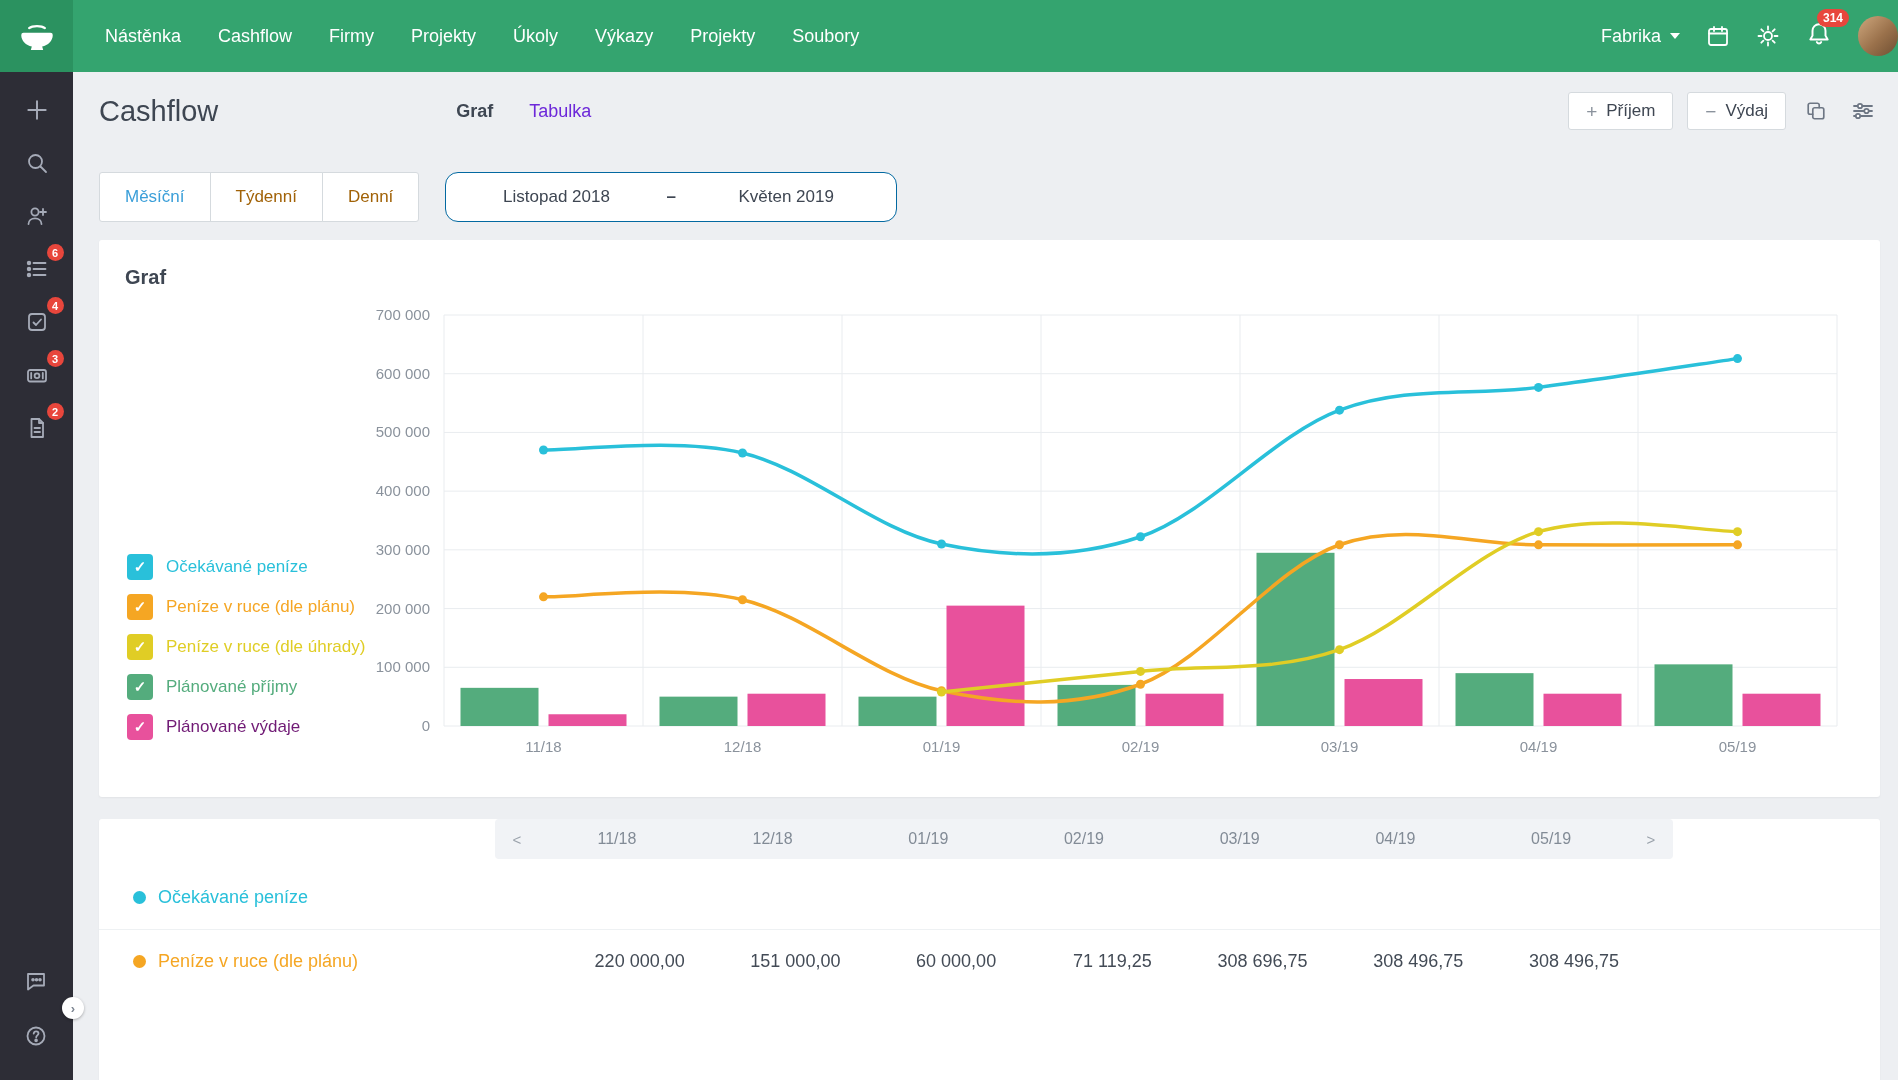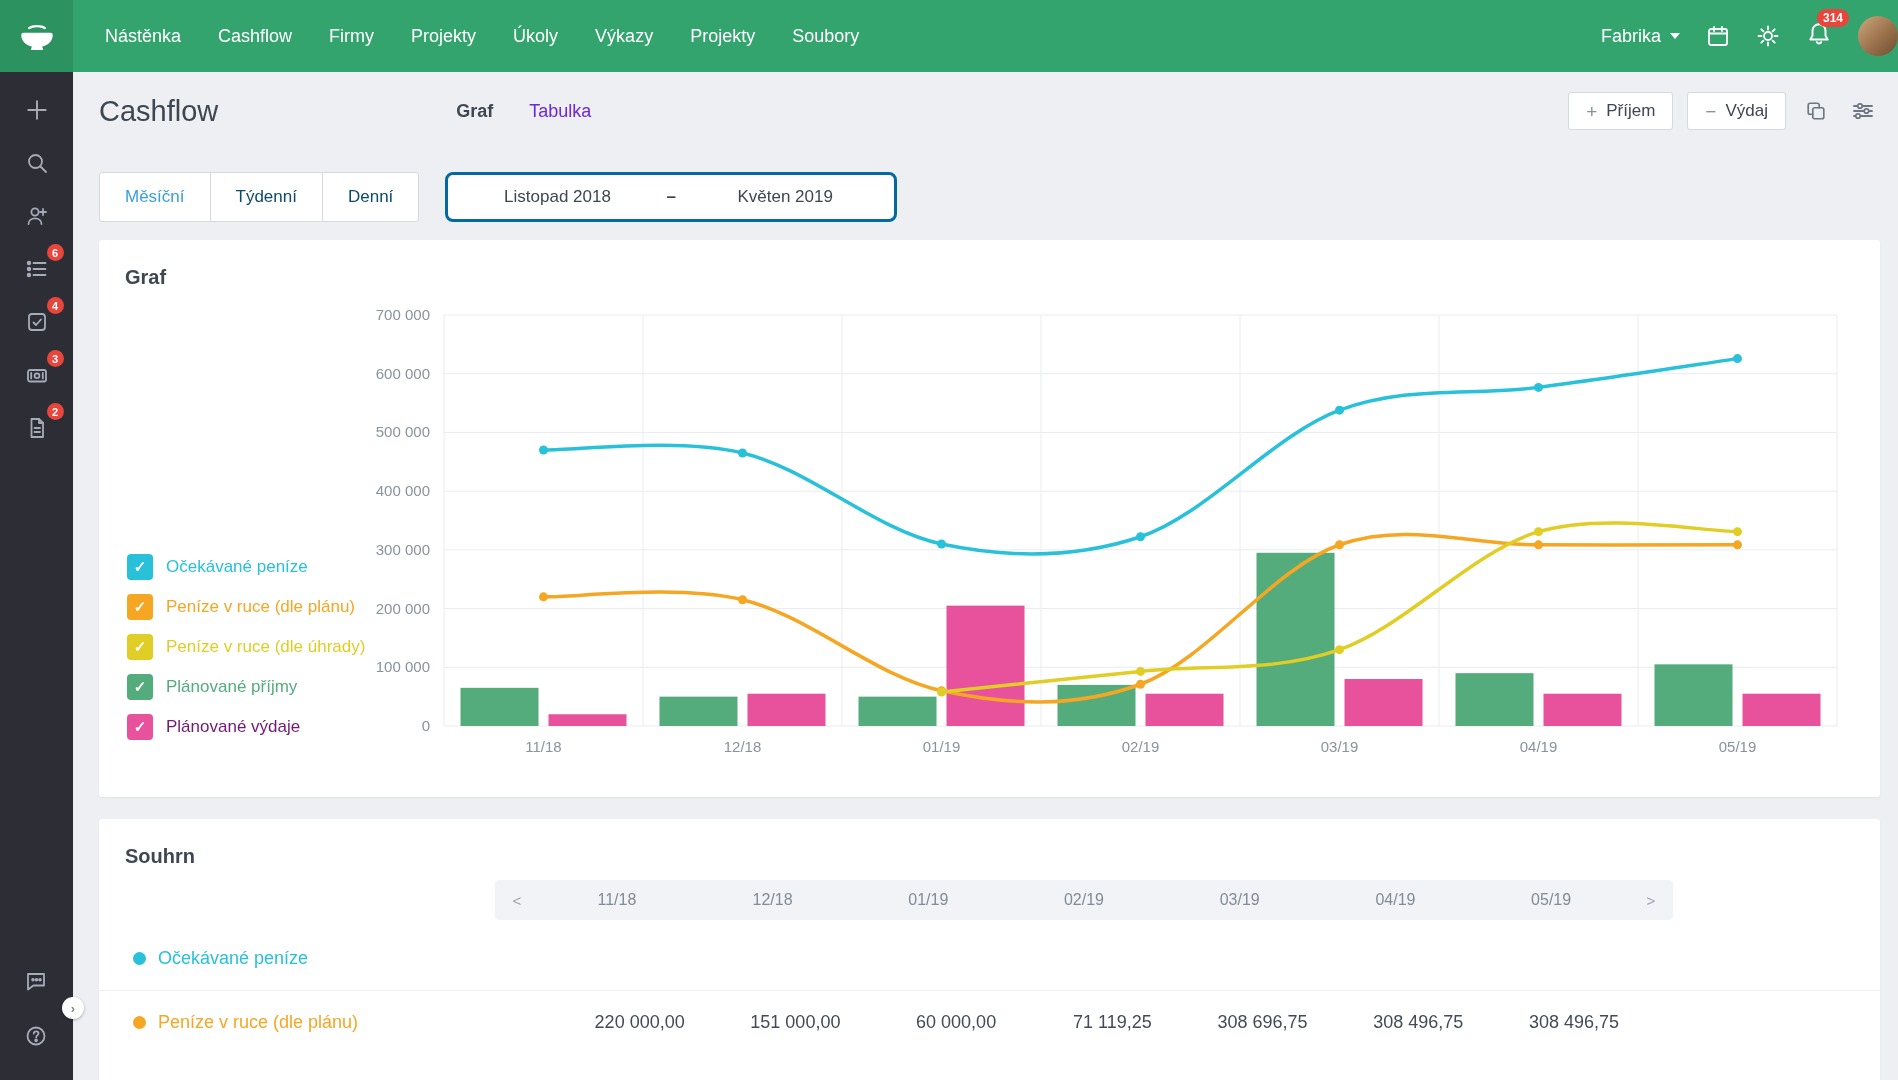--- a/index.html
+++ b/index.html
@@ -38,25 +38,25 @@
   .tabs{display:flex;gap:36px;margin-left:238px}
   .tab{font-size:18px;color:#6d28d9;cursor:pointer}
   .tab.active{color:#3e4652;font-weight:bold;cursor:default}
   .header-actions{margin-left:auto;display:flex;align-items:center;gap:14px}
   .btn{height:38px;background:#fff;border:1px solid #d5dade;border-radius:3px;font-size:17px;color:#3e4652;padding:0 17px;display:flex;align-items:center;gap:9px;cursor:pointer;font-family:inherit}
   .btn .sign{color:#8a929c;font-size:19px;line-height:1}
   .tool-btn{background:none;border:none;cursor:pointer;padding:5px;color:#6d7684;display:flex;align-items:center}
 
   .filter-row{display:flex;align-items:flex-start;padding:0 26px;margin-top:22px}
   .segmented{display:flex}
-  .seg-btn{height:50px;padding:0 25px;background:#fff;border:1px solid #d5dade;font-size:17px;color:#0c4a6e;cursor:pointer;margin-left:-1px;font-family:inherit}
+  .seg-btn{height:50px;padding:0 25px;background:#fff;border:1px solid #d5dade;font-size:17px;color:#a16207;cursor:pointer;margin-left:-1px;font-family:inherit}
   .seg-btn:first-child{margin-left:0;border-radius:3px 0 0 3px}
   .seg-btn:last-child{border-radius:0 3px 3px 0}
   .seg-btn.active{color:#3b9fd9}
-  .daterange{margin-left:26px;width:452px;height:50px;background:#fff;border:3px solid #0369a1;border-radius:8px;display:flex;align-items:center;cursor:pointer}
+  .daterange{margin-left:26px;width:452px;height:50px;background:#fff;border:1px solid #0369a1;border-radius:13px;display:flex;align-items:center;cursor:pointer}
   .daterange .date{flex:1;text-align:center;font-size:17px;color:#3e4652}
   .daterange .sep{color:#3e4652;font-weight:bold;font-size:17px}
 
   .card{background:#fff;border-radius:3px;box-shadow:0 1px 2px rgba(0,0,0,.05);margin:0 18px 0 26px}
   .card h2{font-size:20px;color:#3e4652;padding:26px 0 0 26px;font-weight:bold}
   .chart-card{margin-top:18px;height:557px}
   .chart-region{position:relative;height:485px;margin-top:6px}
   .chart-region svg{position:absolute;top:0;left:0}
   .legend{position:absolute;left:28px;top:252px}
   .legend-item{display:flex;align-items:center;gap:13px;height:40px;cursor:pointer}
@@ -338,21 +338,20 @@
           </div>
           <div class="legend-item">
             <span class="legend-box" style="background: rgb(232, 81, 156);">✓</span>
             <span class="legend-label" style="color: #701a75;">Plánované výdaje</span>
           </div>
         </div>
     </div>
   </section>
 
   <section class="card summary-card">
-    <h2>Souhrn</h2>
     <div class="summary-table">
       <div class="months-row">
         <div class="label-col"></div>
         <div class="band-grid months-band" id="months-band">
             <div class="band-arrow">&lt;</div>
             <div class="month-label">11/18</div>
             <div class="month-label">12/18</div>
             <div class="month-label">01/19</div>
             <div class="month-label">02/19</div>
             <div class="month-label">03/19</div>

